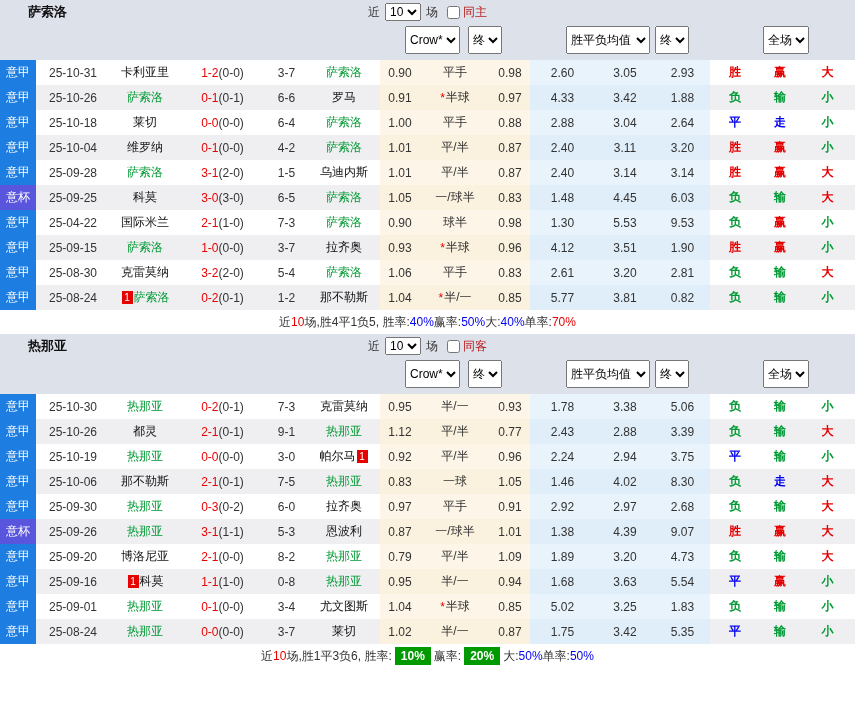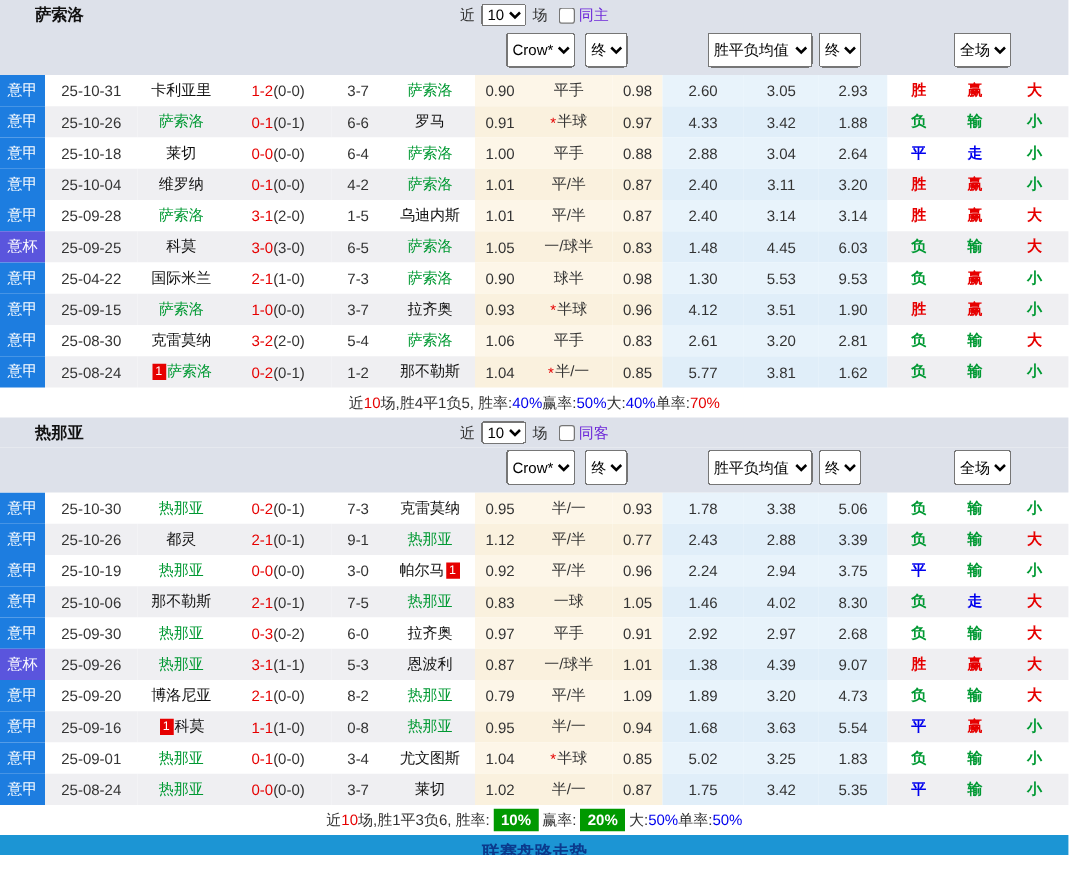--- a/index.html
+++ b/index.html
@@ -13,21 +13,21 @@
   .radio.sel { background:#fff; }
   .topbar-lbl { color:#fff; font-size:12px; }
   .close-btn { position:absolute; right:7px; top:4px; width:22px; height:22px; background:#49a8da; color:#fff; font-weight:bold; font-size:14px; text-align:center; line-height:22px; cursor:pointer; border-radius:2px; }
 
   
   .filter-row { height:24px; background:#dde1ea; display:flex; align-items:center; position:relative; }
   .team-name { position:absolute; left:28px; font-weight:bold; color:#111; font-size:13px; }
   .filter-mid { margin:0 auto; display:flex; align-items:center; gap:3px; }
   .filter-mid select { height:18px; font-size:12px; margin:0 2px; }
   .filter-mid input[type=checkbox]{ width:13px; height:13px; accent-color:#1a73e8; margin-left:6px; }
-  .cb-lbl { color:#6d28d9; }
+  .cb-lbl { color:#b91c1c; }
 
   
   .col-header { height:36px; background:#dde1ea; position:relative; }
   .grid { display:grid; grid-template-columns:36px 74px 70px 85px 43px 72px 40px 70px 40px 65px 60px 55px 50px 40px 55px; }
   .col-header .grid { height:100%; }
   .hcell { display:flex; align-items:center; justify-content:center; color:#333; }
   .hcell.bot { align-items:flex-end; padding-bottom:3px; }
   .hsel { position:absolute; top:2px; height:28px; font-size:12px; }
 
   
@@ -412,21 +412,21 @@
               <span class="tm">那不勒斯</span>
             </div>
             <div class="cell cream">1.04</div>
             <div class="cell cream">
               <span class="star">*</span>
               <span>半/一</span>
             </div>
             <div class="cell cream">0.85</div>
             <div class="cell lblue">5.77</div>
             <div class="cell lblue">3.81</div>
-            <div class="cell lblue">1.62</div>
+            <div class="cell lblue">0.82</div>
             <div class="cell">
               <span class="res green">负</span>
             </div>
             <div class="cell">
               <span class="res green">输</span>
             </div>
             <div class="cell">
               <span class="res green">小</span>
             </div>
           </div>
@@ -813,16 +813,13 @@
           <span class="seg-plain"> 赢率:</span>
           <span class="seg-greenbg">20%</span>
           <span class="seg-plain"> 大:</span>
           <span class="seg-blue">50%</span>
           <span class="seg-plain"> 单率:</span>
           <span class="seg-blue">50%</span>
         </div>
   </div>
 </div>
 
-  <div class="bottombar">
-    <span>联赛盘路走势</span>
-  </div>
 </div>
 
 </body></html>

